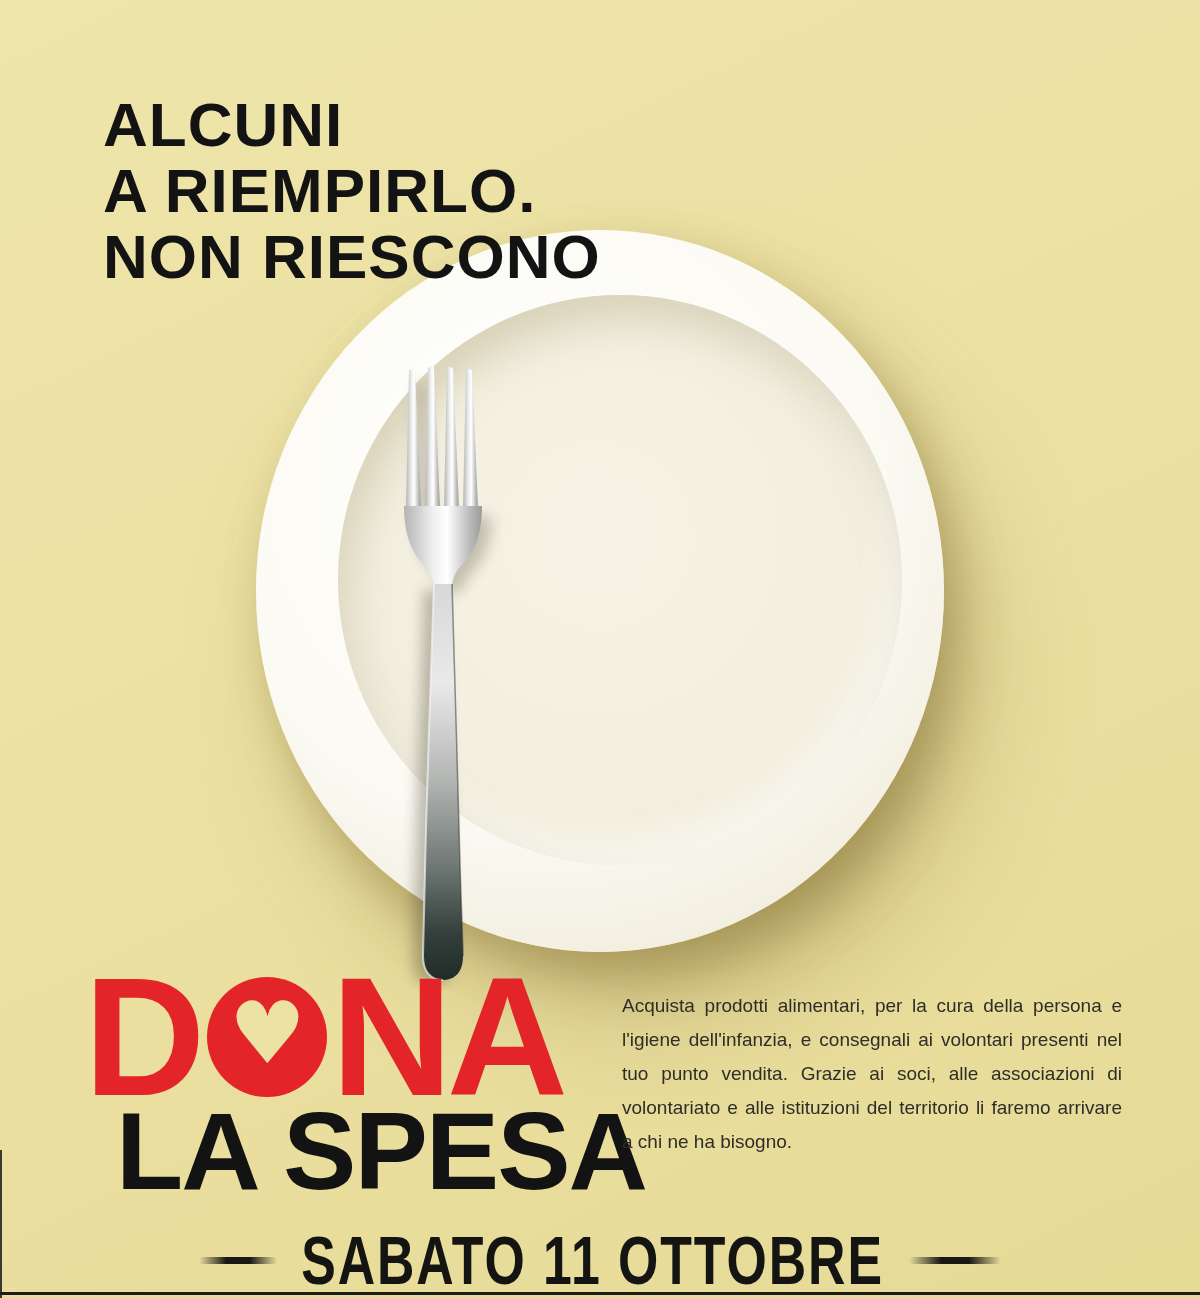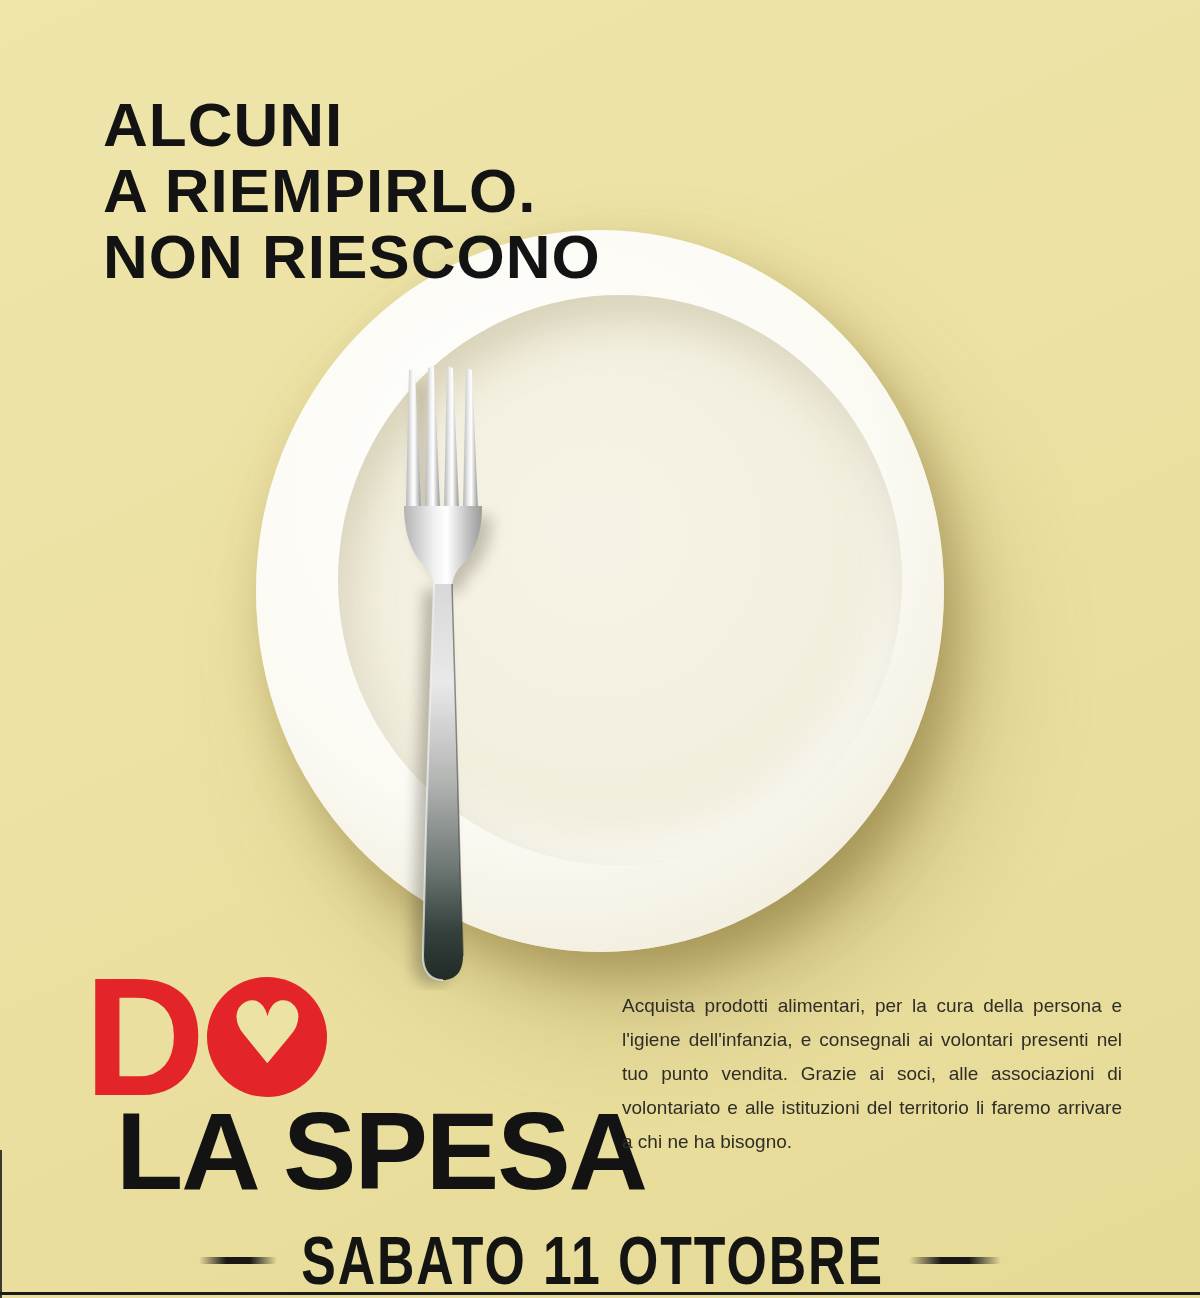--- a/index.html
+++ b/index.html
@@ -153,20 +153,21 @@
     <path d="M66,226 C64,300 60,390 58,470 C56,550 55,585 55,598 C55,613 62,622 75,622 C88,622 95,613 95,598 C95,585 93,550 91,470 C89,390 86,300 84,226 Z" fill="url(#handleGrad)"></path>
     <path d="M66,226 C64,300 60,390 58,470 C56,550 55,585 55,598 C55,613 62,622 75,622" fill="none" stroke="#f4f4f4" stroke-width="2" opacity="0.7"></path>
     <path d="M84,226 C86,300 89,390 91,470 C93,550 95,585 95,598" fill="none" stroke="#2a2a2a" stroke-width="1.5" opacity="0.5"></path>
   </svg>
 
   <div class="dona">
     <span class="ltr">D</span>
     <span class="o-heart">
       <span class="heart">♥</span>
     </span>
+    <span class="ltr">NA</span>
   </div>
   <div class="la-spesa">LA SPESA</div>
 
   <p class="body-text">Acquista prodotti alimentari, per la cura della persona e l'igiene dell'infanzia, e consegnali ai volontari presenti nel tuo punto vendita. Grazie ai soci, alle associazioni di volontariato e alle istituzioni del territorio li faremo arrivare a chi ne ha bisogno.</p>
 
   <div class="date-row">
     <span class="date-dash left"></span>
     <span class="date-text">SABATO 11 OTTOBRE</span>
     <span class="date-dash right"></span>
   </div>

